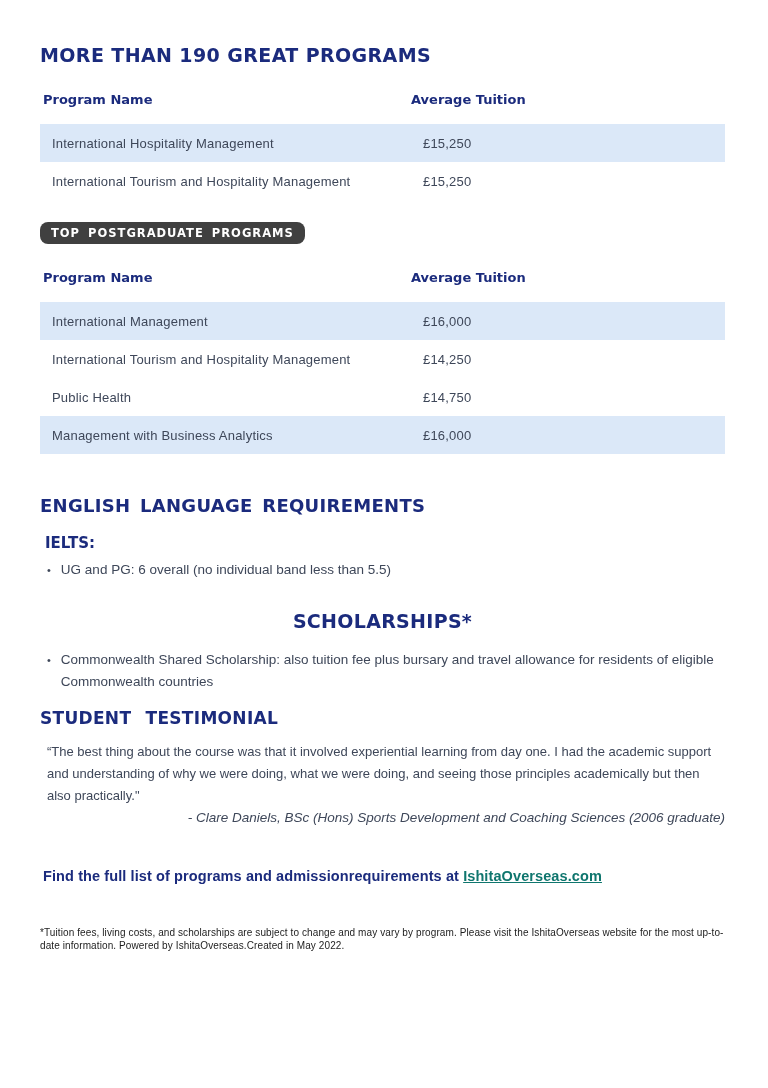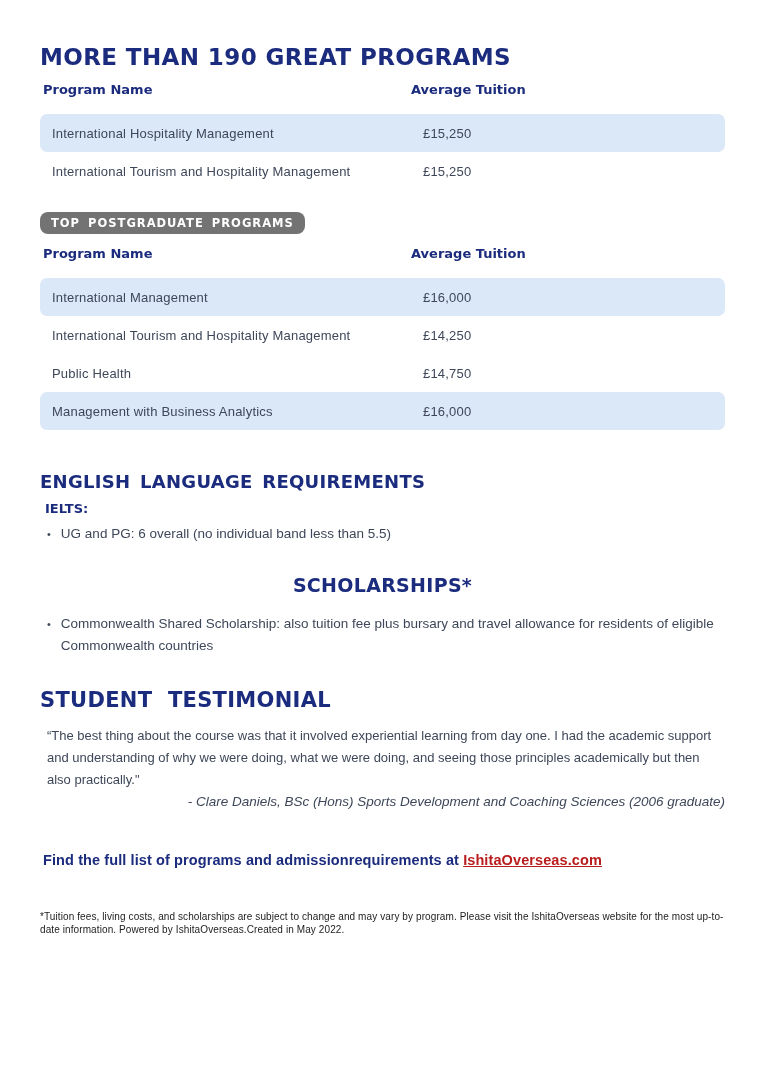--- a/index.html
+++ b/index.html
@@ -5,60 +5,60 @@
   html,body { margin:0; padding:0; background:#ffffff; }
   body {
     width:768px; height:1088px; overflow:hidden; position:relative;
     font-family:"Liberation Sans", sans-serif;
     -webkit-font-smoothing:antialiased;
   }
   .page { padding:44px 43px 0 40px; box-sizing:border-box; }
 
   .main-title {
     font-family:"DejaVu Sans", sans-serif;
-    font-size:23px; font-weight:bold; color:#1b2b7d;
+    font-size:19px; font-weight:bold; color:#1b2b7d;
     letter-spacing:0.4px; margin:0 0 4px 0;
   }
 
   .badge {
     display:inline-block; color:#ffffff;
     font-family:"DejaVu Sans", sans-serif; font-weight:bold;
     font-size:11.5px; letter-spacing:1px; word-spacing:3px;
     padding:4px 11px 4px 11px; border-radius:8px;
   }
 
   .table { margin-bottom:22px; }
-  .thead { display:flex; margin-top:12px; padding-left:3px; }
+  .thead { display:flex; margin-top:26px; padding-left:3px; }
   .th {
     font-family:"DejaVu Sans", sans-serif; font-size:13px;
     font-weight:bold; color:#1b2b7d;
   }
   .th-name { flex:1; }
   .th-tuition { width:314px; }
   .tbody { margin-top:17px; }
   .trow {
     display:flex; align-items:center; height:38px;
     font-size:13px; color:#3e4759; letter-spacing:0.2px;
   }
-  .trow.alt { background:#dbe8f8;border-radius:7px; }
+  .trow.alt { background:#dbe8f8; }
   .td-name { flex:1; padding-left:12px; }
   .td-tuition { width:302px; }
 
   .section-heading {
     font-family:"DejaVu Sans", sans-serif;
     font-size:18px; font-weight:bold; color:#1b2b7d;
     letter-spacing:0.3px; word-spacing:3px; margin:0;
   }
   .h-english { margin-top:41px; }
   .h-scholarships { margin-top:29px; font-size:19px;text-align:center; }
-  .h-testimonial { margin-top:31px; font-size:21px; word-spacing:8px; }
+  .h-testimonial { margin-top:15px; font-size:17px; word-spacing:8px; }
 
   .sub-label {
-    font-family:"DejaVu Sans", sans-serif; font-size:13px; font-weight:bold;
-    color:#1b2b7d; margin-top:9px; padding-left:5px;
+    font-family:"DejaVu Sans", sans-serif; font-size:15px; font-weight:bold;
+    color:#1b2b7d; margin-top:18px; padding-left:5px;
   }
   .bullet-row {
     display:flex; gap:10px; color:#3e4759; font-size:13.5px;
     line-height:22px; padding-left:7px; margin-top:7px;
   }
   .bullet-row .dot { font-size:11px; line-height:22px; }
   .bullet-scholarship { margin-top:17px; padding-right:10px; }
 
   .quote {
     color:#3e4759; font-size:13px; line-height:22px;
@@ -66,21 +66,21 @@
   }
   .attribution {
     color:#3e4759; font-size:13.5px; line-height:22px;
     font-style:italic; text-align:right; padding-right:0px;
   }
 
   .cta {
     margin-top:39px; padding-left:3px;
     font-size:14.5px; font-weight:bold; color:#1b2b7d; letter-spacing:0.1px;
   }
-  .cta a { color:#b91c1c; text-decoration:underline;margin-top:36px; }
+  .cta a { color:#0f766e; text-decoration:underline;margin-top:36px; }
 
   .footnote {
     margin-top:42px; font-size:10px; line-height:13px; color:#1c1c1c;
     letter-spacing:0.1px;
   }
 </style>
 </head>
 <body>
 
 <div class="page">
@@ -98,21 +98,21 @@
         <div class="td-tuition">£15,250</div>
       </div>
       <div class="trow">
         <div class="td-name">International Tourism and Hospitality Management</div>
         <div class="td-tuition">£15,250</div>
       </div>
     </div>
   </div>
 
   <div class="table">
-    <span class="badge" style="background: #737373;">TOP POSTGRADUATE PROGRAMS</span>
+    <span class="badge" style="background: #404040;">TOP POSTGRADUATE PROGRAMS</span>
     <div class="thead">
       <div class="th th-name">Program Name</div>
       <div class="th th-tuition">Average Tuition</div>
     </div>
     <div class="tbody">
       <div class="trow alt">
         <div class="td-name">International Management</div>
         <div class="td-tuition">£16,000</div>
       </div>
       <div class="trow">

